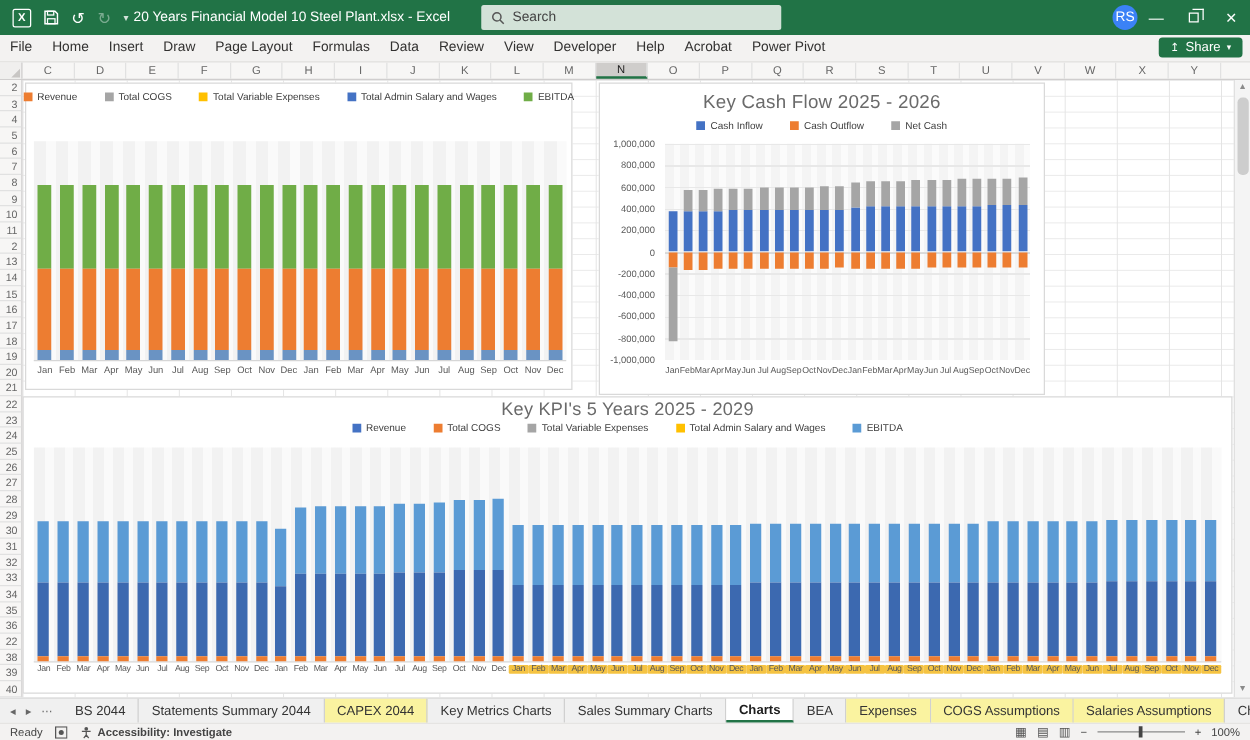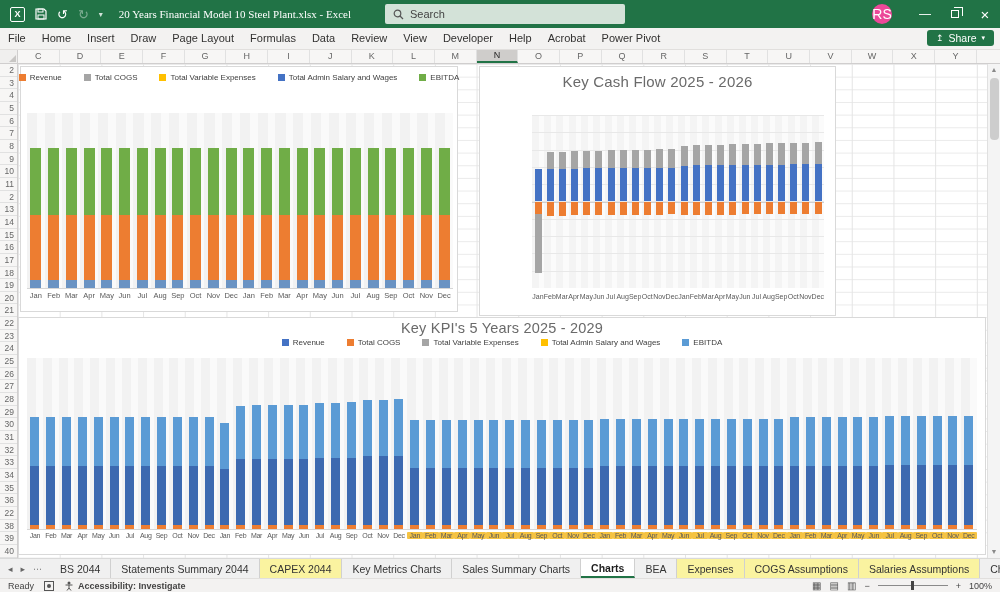--- a/index.html
+++ b/index.html
@@ -9,27 +9,27 @@
   
   .titlebar { height:28px; background:#217346; display:flex; align-items:center;
     color:#fff; font-size:11px; position:relative; }
   .qat { display:flex; align-items:center; gap:10px; padding-left:10px; }
   .excel-ico { width:15px; height:15px; border:1.5px solid #fff; border-radius:2px;
     display:flex; align-items:center; justify-content:center; font-size:9px; font-weight:bold; color:#fff; }
   .save-ico svg, .search-ico svg { display:block; }
   .undo { font-size:13px; }
   .redo { font-size:13px; opacity:.4; }
   .qat-dd { font-size:8px; opacity:.8; }
-  .doc-title { margin-left:16px; font-size:11px; color:#fff; white-space:nowrap;font-family:Liberation Serif, serif; }
+  .doc-title { margin-left:4px; font-size:11px; color:#fff; white-space:nowrap; }
   .search-box { position:absolute; left:385px; top:4px; width:240px; height:20px;
     background:#d3e2d8; border-radius:2px; display:flex; align-items:center; gap:6px;
     padding-left:8px; color:#444; font-size:11px; }
   .tb-right { position:absolute; right:0; top:0; height:28px; display:flex; align-items:center; }
-  .avatar { width:20px; height:20px; border-radius:50%; background:#ec4899; color:#fff;
-    font-size:14px; display:flex; align-items:center; justify-content:center; margin-right:18px; }
+  .avatar { width:20px; height:20px; border-radius:50%; background:#3b82f6; color:#fff;
+    font-size:11px; display:flex; align-items:center; justify-content:center; }
   .winbtn { width:30px; height:28px; display:flex; align-items:center; justify-content:center;
     font-size:12px; color:#fff; }
   .restore-sq { width:8px; height:8px; border:1px solid #fff; position:relative; }
   .restore-sq::before { content:""; position:absolute; left:2px; top:-4px; width:8px; height:8px;
     border:1px solid #fff; border-left:none; border-bottom:none; }
 
   
   .ribbon { height:22px; background:#f3f2f1; display:flex; align-items:center;
     border-bottom:1px solid #e1dfdd; position:relative; }
   .rtab { font-size:11px; color:#323130; padding:0 8px; line-height:21px; white-space:nowrap; }
@@ -435,20 +435,47 @@
         <span>Aug</span>
         <span>Sep</span>
         <span>Oct</span>
         <span>Nov</span>
         <span>Dec</span>
       </div>
   </div>
 
   <div class="chart" id="c2">
     <div class="c-title">Key Cash Flow 2025 - 2026</div>
+    <div class="legend" id="c2-legend">
+        <span class="leg-item">
+          <span class="leg-sq" style="background: rgb(68, 114, 196);"></span>
+          <span>Cash Inflow</span>
+        </span>
+        <span class="leg-item">
+          <span class="leg-sq" style="background: rgb(237, 125, 49);"></span>
+          <span>Cash Outflow</span>
+        </span>
+        <span class="leg-item">
+          <span class="leg-sq" style="background: rgb(165, 165, 165);"></span>
+          <span>Net Cash</span>
+        </span>
+      </div>
+    <div id="c2-yticks">
+        <div style="top: 0px;">1,000,000</div>
+        <div style="top: 17.3px;">800,000</div>
+        <div style="top: 34.6px;">600,000</div>
+        <div style="top: 51.9px;">400,000</div>
+        <div style="top: 69.2px;">200,000</div>
+        <div style="top: 86.5px;">0</div>
+        <div style="top: 103.8px;">-200,000</div>
+        <div style="top: 121.1px;">-400,000</div>
+        <div style="top: 138.4px;">-600,000</div>
+        <div style="top: 155.7px;">-800,000</div>
+        <div style="top: 173px;">-1,000,000</div>
+      </div>
     <div class="plot" id="c2-plot">
       <div class="zero-line" id="c2-zero" style="top: 86.5px;"></div>
       <div class="slots" id="c2-slots" style="align-items:stretch;">
           <div class="c2slot">
             <div class="c2bar" style="top: 54.495px; height: 32.005px; background: rgb(68, 114, 196);"></div>
             <div class="c2bar" style="top: 86.5px; height: 12.975px; background: rgb(237, 125, 49);"></div>
             <div class="c2bar" style="top: 99.475px; height: 58.82px; background: rgb(165, 165, 165);"></div>
           </div>
           <div class="c2slot">
             <div class="c2bar" style="top: 53.803px; height: 32.697px; background: rgb(68, 114, 196);"></div>

